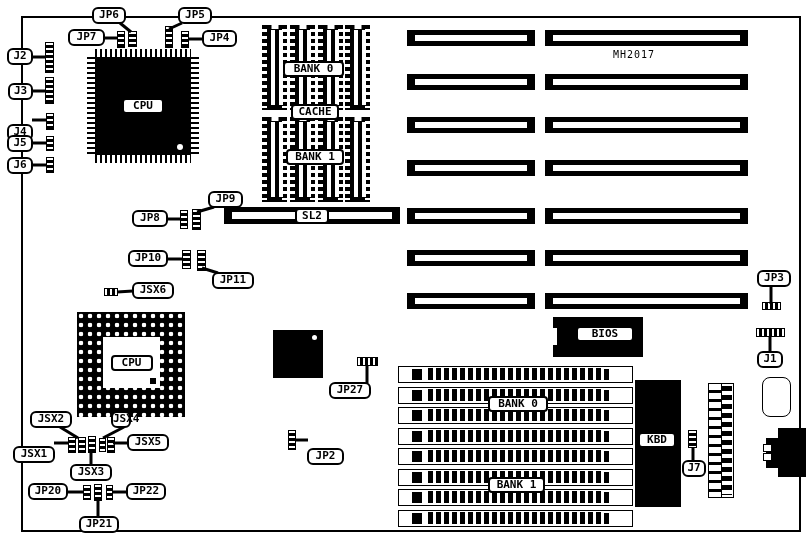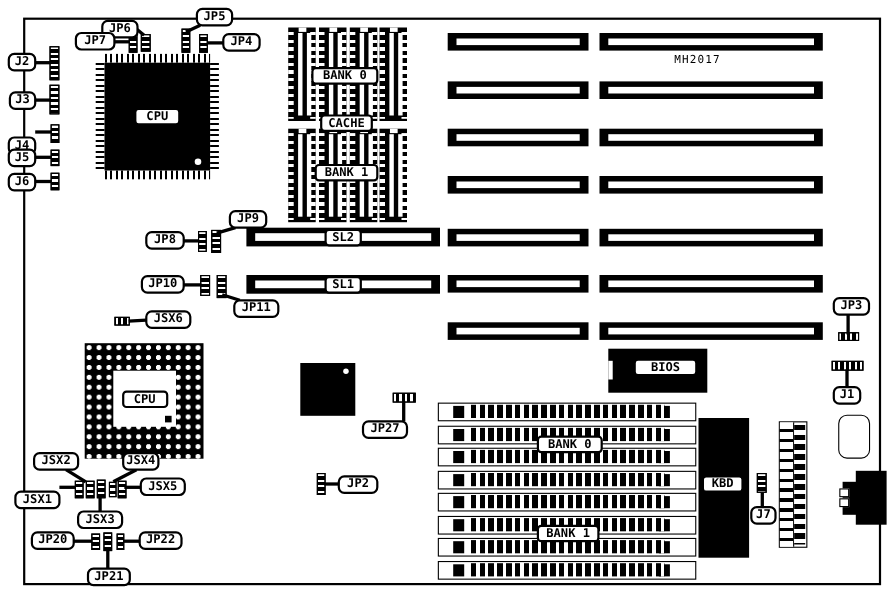--- a/index.html
+++ b/index.html
@@ -100,23 +100,20 @@
     <div class="abs slot" style="left: 545px; top: 160px; width: 203px; height: 16px;"></div>
     <div class="abs slot" style="left: 407px; top: 208px; width: 128px; height: 16px;"></div>
     <div class="abs slot" style="left: 545px; top: 208px; width: 203px; height: 16px;"></div>
     <div class="abs slot" style="left: 407px; top: 250px; width: 128px; height: 16px;"></div>
     <div class="abs slot" style="left: 545px; top: 250px; width: 203px; height: 16px;"></div>
     <div class="abs slot" style="left: 407px; top: 293px; width: 128px; height: 16px;"></div>
     <div class="abs slot" style="left: 545px; top: 293px; width: 203px; height: 16px;"></div>
     <div class="abs slot" style="left: 224px; top: 207px; width: 176px; height: 17px;">
       <div class="abs chip-label" style="left: 50%; top: 1px; width: 34px; transform: translateX(-50%);">SL2</div>
     </div>
-    <div class="abs slot" style="left: 224px; top: 250px; width: 176px; height: 17px;">
-      <div class="abs chip-label" style="left: 50%; top: 1px; width: 34px; transform: translateX(-50%);">SL1</div>
-    </div>
     <div class="abs cache-chip" style="left: 262px; top: 25px; width: 25px; height: 85px;"></div>
     <div class="abs cache-chip" style="left: 290px; top: 25px; width: 25px; height: 85px;"></div>
     <div class="abs cache-chip" style="left: 318px; top: 25px; width: 25px; height: 85px;"></div>
     <div class="abs cache-chip" style="left: 345px; top: 25px; width: 25px; height: 85px;"></div>
     <div class="abs cache-chip" style="left: 262px; top: 117px; width: 25px; height: 85px;"></div>
     <div class="abs cache-chip" style="left: 290px; top: 117px; width: 25px; height: 85px;"></div>
     <div class="abs cache-chip" style="left: 318px; top: 117px; width: 25px; height: 85px;"></div>
     <div class="abs cache-chip" style="left: 345px; top: 117px; width: 25px; height: 85px;"></div>
     <div class="abs chip-label" style="left: 283px; top: 61px; width: 61px;">BANK 0</div>
     <div class="abs chip-label" style="left: 291px; top: 104px; width: 48px;">CACHE</div>
@@ -185,40 +182,40 @@
     <div class="abs jumper v" style="left: 288px; top: 430px; width: 8px; height: 20px;"></div>
     <div class="abs jumper v" style="left: 688px; top: 430px; width: 9px; height: 18px;"></div>
     <div class="abs jumper v" style="left: 68px; top: 437px; width: 8px; height: 16px;"></div>
     <div class="abs jumper v" style="left: 78px; top: 437px; width: 8px; height: 16px;"></div>
     <div class="abs jumper v" style="left: 88px; top: 436px; width: 8px; height: 17px;"></div>
     <div class="abs jumper v" style="left: 99px; top: 438px; width: 7px; height: 14px;"></div>
     <div class="abs jumper v" style="left: 107px; top: 437px; width: 8px; height: 16px;"></div>
     <div class="abs jumper v" style="left: 83px; top: 485px; width: 8px; height: 15px;"></div>
     <div class="abs jumper v" style="left: 94px; top: 484px; width: 8px; height: 17px;"></div>
     <div class="abs jumper v" style="left: 106px; top: 485px; width: 7px; height: 15px;"></div>
-    <div class="abs callout" style="left: 92px; top: 18px; width: 34px;">JP6</div>
+    <div class="abs callout" style="left: 92px; top: 7px; width: 34px;">JP6</div>
     <div class="abs callout" style="left: 178px; top: 7px; width: 34px;">JP5</div>
     <div class="abs callout" style="left: 68px; top: 29px; width: 37px;">JP7</div>
     <div class="abs callout" style="left: 202px; top: 30px; width: 35px;">JP4</div>
     <div class="abs callout" style="left: 7px; top: 48px; width: 26px;">J2</div>
     <div class="abs callout" style="left: 8px; top: 83px; width: 25px;">J3</div>
     <div class="abs callout" style="left: 7px; top: 112px; width: 26px; margin-top: 12px;">J4</div>
     <div class="abs callout" style="left: 7px; top: 135px; width: 26px;">J5</div>
     <div class="abs callout" style="left: 7px; top: 157px; width: 26px;">J6</div>
     <div class="abs callout" style="left: 208px; top: 191px; width: 35px;">JP9</div>
     <div class="abs callout" style="left: 132px; top: 210px; width: 36px;">JP8</div>
     <div class="abs callout" style="left: 128px; top: 250px; width: 40px;">JP10</div>
     <div class="abs callout" style="left: 212px; top: 272px; width: 42px;">JP11</div>
     <div class="abs callout" style="left: 132px; top: 282px; width: 42px;">JSX6</div>
     <div class="abs callout" style="left: 757px; top: 270px; width: 34px;">JP3</div>
     <div class="abs callout" style="left: 757px; top: 351px; width: 26px;">J1</div>
     <div class="abs callout" style="left: 30px; top: 411px; width: 42px;">JSX2</div>
-    <div class="abs callout" style="left: 111px; top: 411px; width: 34px;">JSX4</div>
+    <div class="abs callout" style="left: 111px; top: 411px; width: 20px;">JSX4</div>
     <div class="abs callout" style="left: 13px; top: 434px; width: 42px; margin-top: 12px;">JSX1</div>
     <div class="abs callout" style="left: 127px; top: 434px; width: 42px;">JSX5</div>
     <div class="abs callout" style="left: 70px; top: 464px; width: 42px;">JSX3</div>
     <div class="abs callout" style="left: 28px; top: 483px; width: 40px;">JP20</div>
     <div class="abs callout" style="left: 126px; top: 483px; width: 40px;">JP22</div>
     <div class="abs callout" style="left: 79px; top: 516px; width: 40px;">JP21</div>
     <div class="abs callout" style="left: 329px; top: 382px; width: 42px;">JP27</div>
-    <div class="abs callout" style="left: 307px; top: 432px; width: 37px;">JP2</div>
+    <div class="abs callout" style="left: 307px; top: 448px; width: 37px;">JP2</div>
     <div class="abs callout" style="left: 682px; top: 460px; width: 24px;">J7</div>
   </div>
 
 </body></html>

